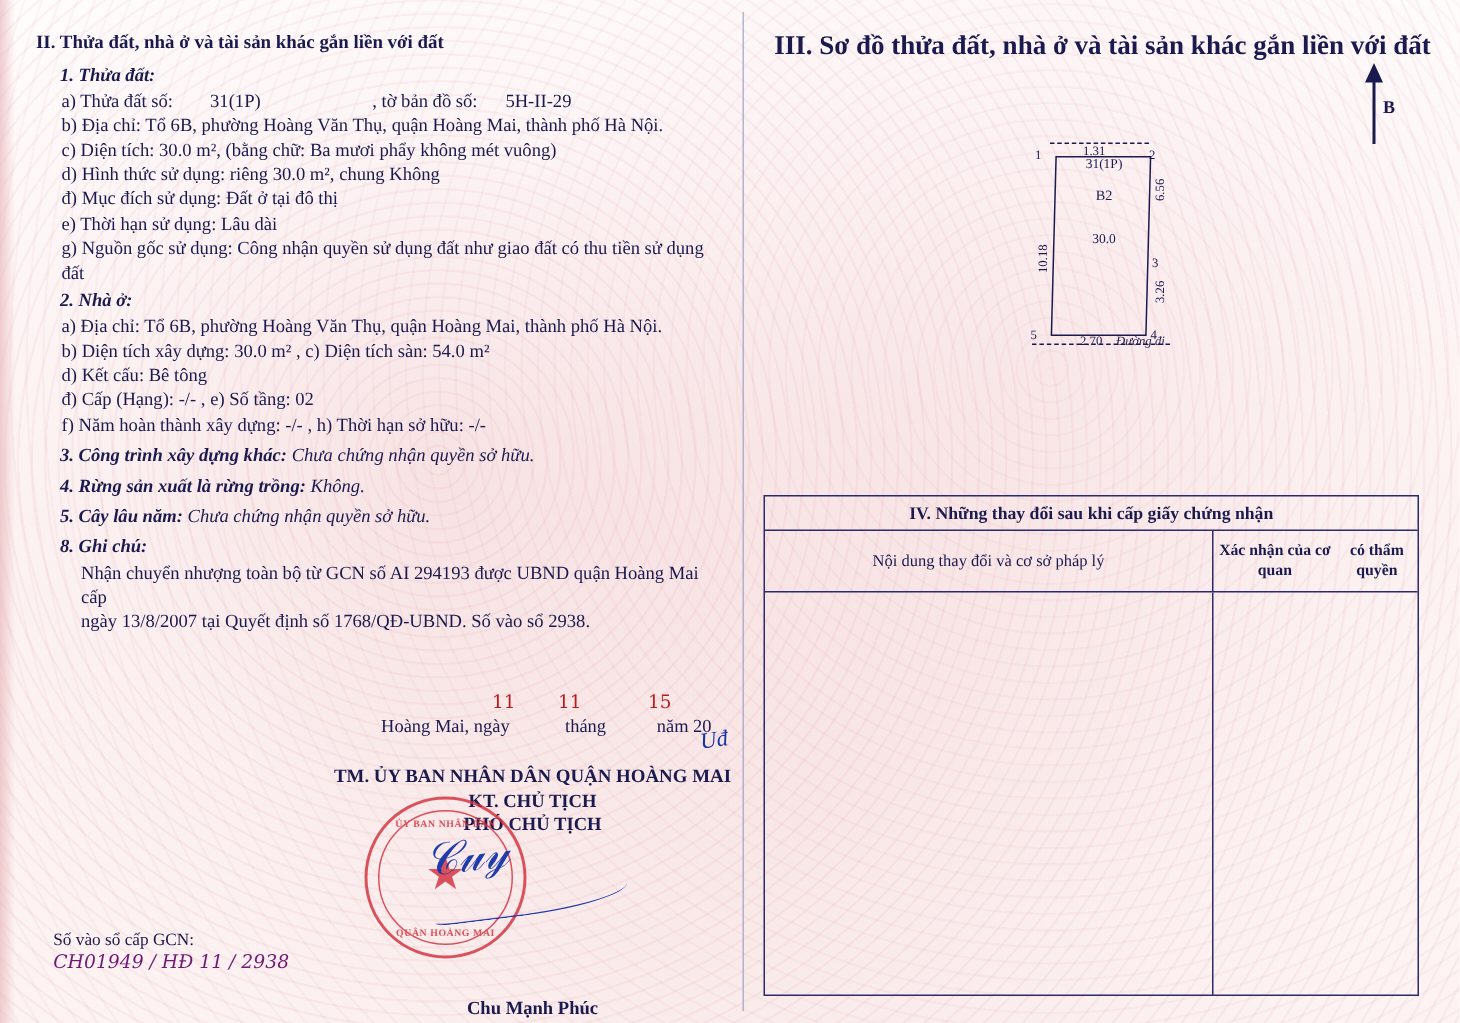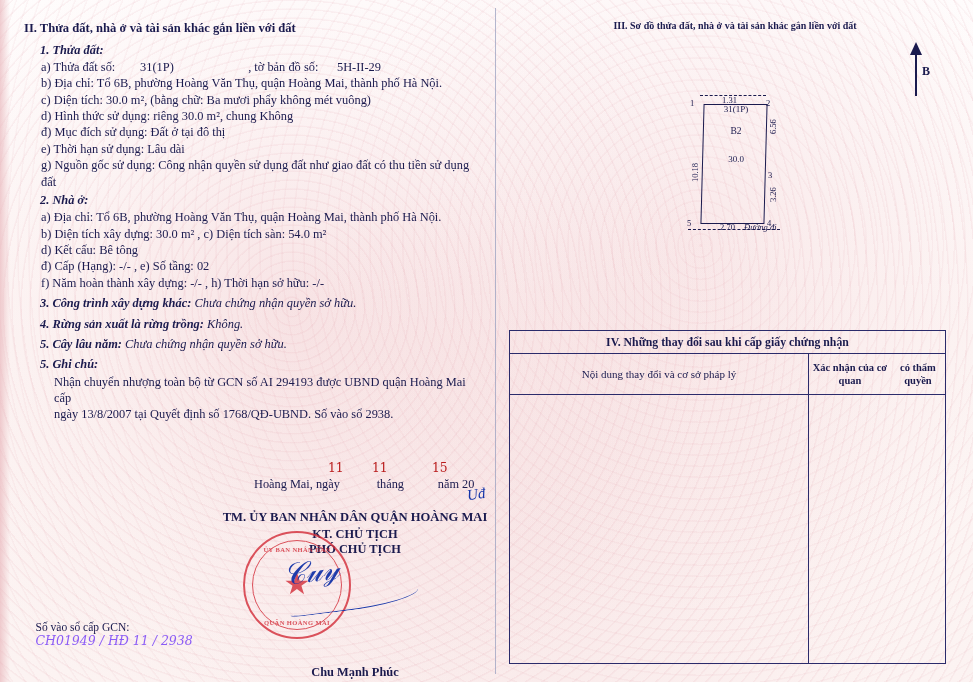--- a/index.html
+++ b/index.html
@@ -79,21 +79,21 @@
   }
 
   
   .right-head {
     position: absolute;
     left: 510px;
     top: 20px;
     width: 450px;
     text-align: center;
     font-weight: bold;
-    font-size: 10px;
+    font-size: 18px;
   }
 
   
   .north {
     position: absolute;
     left: 896px;
     top: 42px;
     width: 40px;
     height: 55px;
   }
@@ -342,21 +342,21 @@
   
   .gcn {
     position: absolute;
     left: 24px;
     bottom: 22px;
     font-size: 11.5px;
     white-space: pre;
   }
   .gcn .hand {
     font-family: "DejaVu Serif", serif;
-    color: #8b5cf6;
+    color: #701a75;
     font-style: italic;
     font-size: 12.5px;
   }
 
   
   .edge {
     position: absolute;
     left: 0; top: 0;
     width: 10px; height: 682px;
     background: linear-gradient(90deg, #e9b8bd 0%, rgba(253,247,246,0) 100%);
@@ -401,21 +401,21 @@
       <span class="plain">Chưa chứng nhận quyền sở hữu.</span>
     </div>
     <div class="note-head">
       <span>4. Rừng sản xuất là rừng trồng:</span>
       <span class="plain">Không.</span>
     </div>
     <div class="note-head">
       <span>5. Cây lâu năm:</span>
       <span class="plain">Chưa chứng nhận quyền sở hữu.</span>
     </div>
-    <div class="note-head">5. Ghi chú:</div>
+    <div class="note-head">8. Ghi chú:</div>
     <div class="note-body">Nhận chuyển nhượng toàn bộ từ GCN số AI 294193 được UBND quận Hoàng Mai cấp</div>
     <div class="note-body">ngày 13/8/2007 tại Quyết định số 1768/QĐ-UBND. Số vào sổ 2938.</div>
   </div>
 
   <div class="right-head">III. Sơ đồ thửa đất, nhà ở và tài sản khác gắn liền với đất</div>
 
   <div class="north">
     <div class="tip"></div>
     <div class="shaft"></div>
     <div class="lbl">B</div>

